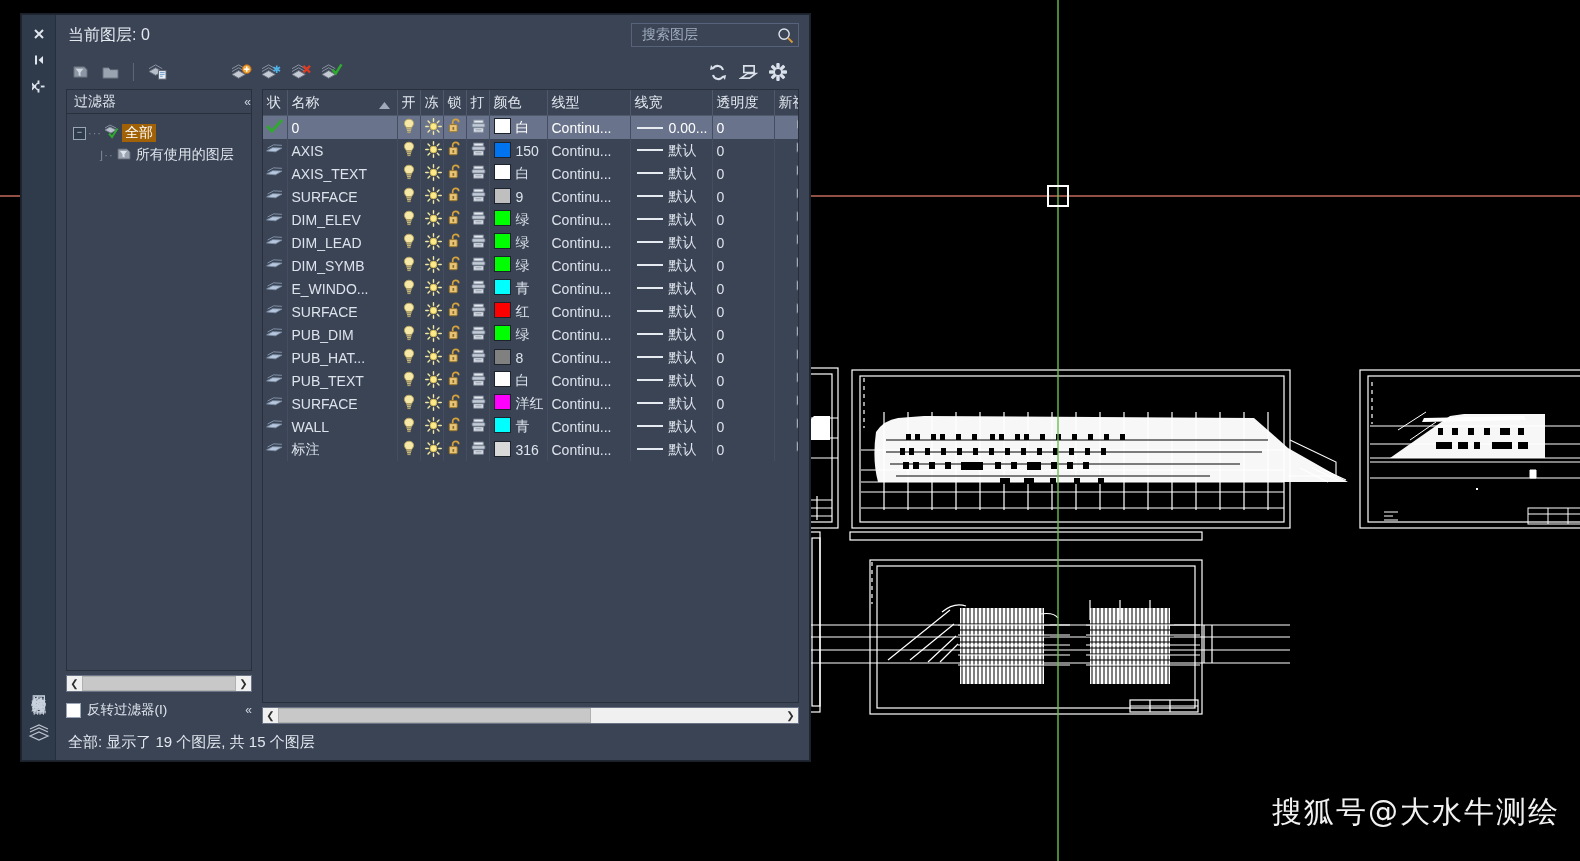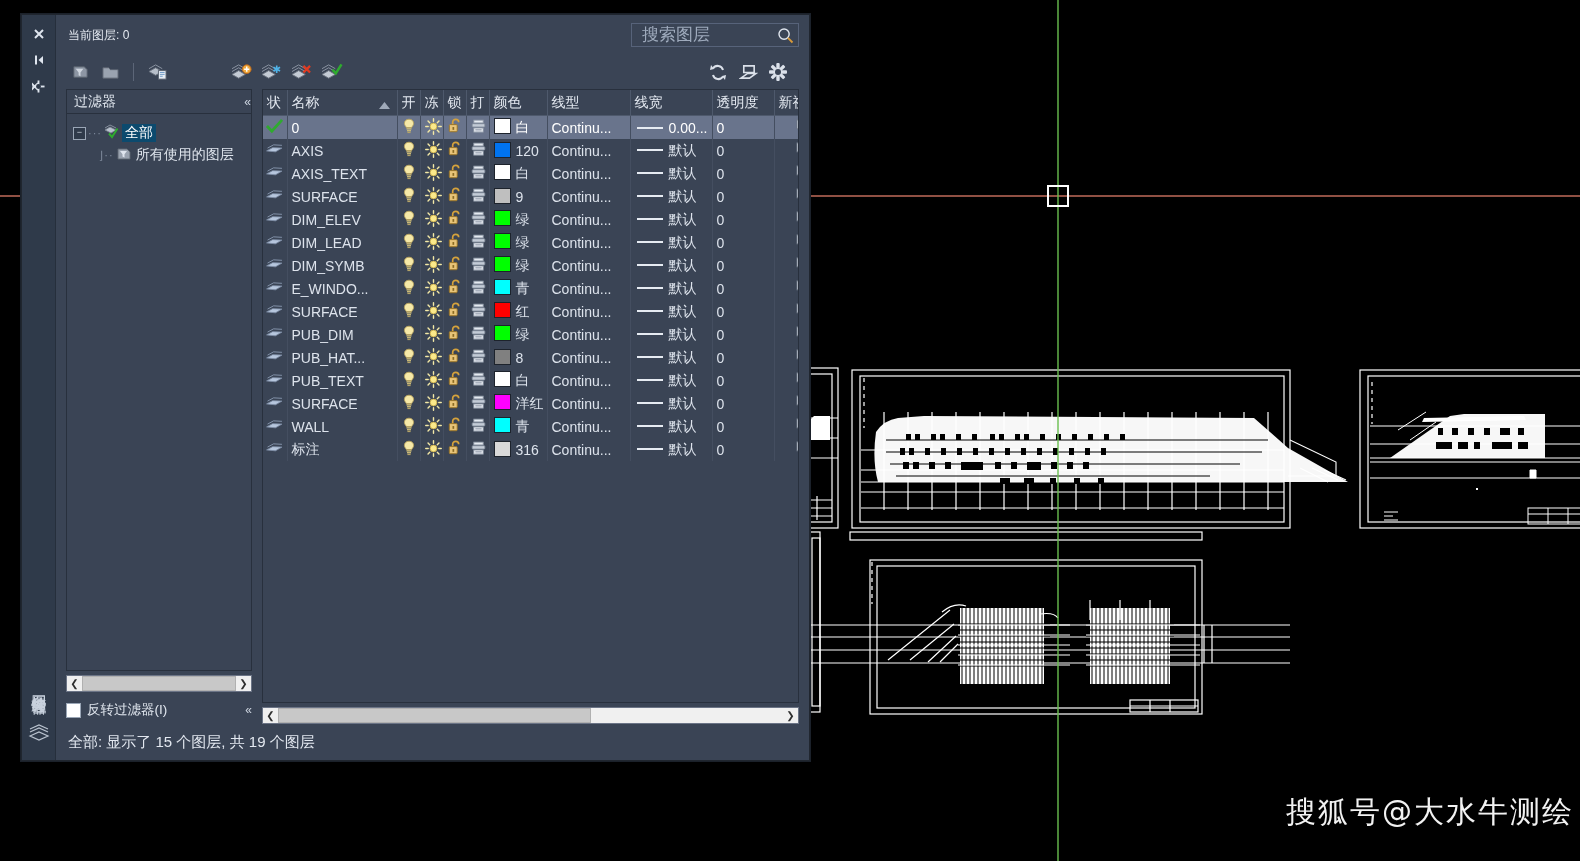--- a/index.html
+++ b/index.html
@@ -10,21 +10,21 @@
     font-family:"Liberation Sans","DejaVu Sans",sans-serif;
     -webkit-font-smoothing:antialiased;
   }
   #root{position:relative;width:1580px;height:861px;background:#000;}
 
   
   .cad-canvas{position:absolute;left:0;top:0;width:1580px;height:861px;background:#000;overflow:hidden;}
   .cad-svg{position:absolute;left:0;top:0;}
 
   .watermark{
-    position:absolute;right:6px;bottom:28px;
+    position:absolute;right:20px;bottom:28px;
     color:#f2f2f2;font-size:30px;letter-spacing:2px;
     font-family:"DejaVu Sans","Liberation Sans",sans-serif;
     white-space:nowrap;
     text-shadow:0 0 2px rgba(0,0,0,.9);
   }
 
   
   .palette{
     position:absolute;left:21px;top:14px;width:787px;height:745px;
     background:#3a4455;
@@ -46,31 +46,31 @@
     bottom:70px;
     writing-mode:vertical-rl;
     color:#c9d2de;font-size:15px;letter-spacing:1px;white-space:nowrap;
   }
   .grip-bottom-icon{position:absolute;bottom:14px;left:50%;transform:translateX(-50%);}
 
   .palbody{flex:1;display:flex;flex-direction:column;min-width:0;background:#3a4455;}
 
   
   .paltop{height:40px;flex:0 0 40px;display:flex;align-items:center;padding:0 10px 0 12px;}
-  .cur-layer{color:#e4e9f0;font-size:12px;white-space:nowrap;}
+  .cur-layer{color:#e4e9f0;font-size:16px;white-space:nowrap;}
   .cur-layer b{font-weight:normal;}
   .spacer{flex:1;}
   .searchbox{
     width:168px;height:24px;background:#3a4455;border:1px solid #5a6辆;
     border:1px solid #57637a;
     display:flex;align-items:center;padding:0 4px 0 8px;box-sizing:border-box;
   }
   .searchbox input{
     flex:1;min-width:0;background:transparent;border:0;outline:0;
-    color:#e2e7ee;font-size:17px;font-family:Liberation Serif, serif;
+    color:#e2e7ee;font-size:14px;font-family:Liberation Serif, serif;
   }
   .searchbox input::placeholder{color:#9fabbd;}
   .search-ico{flex:0 0 18px;display:flex;align-items:center;justify-content:center;}
 
   
   .paltools{height:34px;flex:0 0 34px;display:flex;align-items:center;position:relative;}
   .tgroup{display:flex;align-items:center;gap:4px;}
   .tbtn{width:26px;height:24px;display:flex;align-items:center;justify-content:center;cursor:pointer;}
   .tsep{width:1px;height:18px;background:#5c6678;margin:0 6px;}
 
@@ -89,21 +89,21 @@
   .tree{
     flex:1;background:#3a4455;border:1px solid #28303d;
     overflow:hidden;padding:8px 4px 4px 6px;box-sizing:border-box;min-height:0;
   }
   .tnode{display:flex;align-items:center;font-size:14px;color:#dfe5ed;height:22px;white-space:nowrap;}
   .tnode.child{padding-left:26px;}
   .tbox{width:11px;height:11px;border:1px solid #9aa6b6;background:#2f3a4a;color:#cfd7e2;
     font-size:9px;line-height:9px;text-align:center;margin-right:2px;flex:0 0 11px;}
   .tdots{color:#7e8a9c;font-size:11px;margin-right:2px;letter-spacing:1px;}
   .tlabel{padding:0 3px;}
-  .tlabel.sel{background:#0c4a6e;color:#ffffff;}
+  .tlabel.sel{background:#a16207;color:#ffffff;}
 
   .leftfoot{
     height:28px;flex:0 0 28px;display:flex;align-items:center;gap:6px;
     padding-top:4px;
   }
   .chk{width:13px;height:13px;background:#fff;border:1px solid #9aa6b6;flex:0 0 13px;}
   .leftfoot .lbl{color:#e0e6ee;font-size:13.5px;white-space:nowrap;}
   .leftfoot .chev{margin-left:auto;color:#cfd7e2;font-size:12px;cursor:pointer;}
 
   .hscroll{
@@ -652,21 +652,21 @@
                           <path d="M5 7 V4.6 C5 2.7 6.4 1.4 8.3 1.4 C10.1 1.4 11.4 2.7 11.4 4.4" fill="none" stroke="#d5a23c" stroke-width="1.8"></path>
                           <rect x="1.4" y="7" width="8.4" height="7.6" rx="1" fill="#e8c478" stroke="#9a7324" stroke-width="1"></rect>
                           <rect x="4.8" y="9.6" width="1.8" height="3" fill="#8a6a23"></rect>
                         </svg></span></td>
                     <td class="c-plot"><span><svg width="15" height="15" viewBox="0 0 16 16">
                           <rect x="3" y="1.2" width="10" height="3" fill="#e4e9f0" stroke="#8d97a6" stroke-width=".9"></rect>
                           <rect x="1.2" y="5" width="13.6" height="3.6" rx="1" fill="#c3cbd6" stroke="#7b8695" stroke-width=".9"></rect>
                           <rect x="3" y="9.6" width="10" height="4.4" fill="#eef2f7" stroke="#8d97a6" stroke-width=".9"></rect>
                           <path d="M4.6 11.2 h6.8 M4.6 12.7 h6.8" stroke="#9aa4b2" stroke-width=".9"></path>
                         </svg></span></td>
-                    <td><span class="swatch" style="background:#0073ef"></span><span>120</span></td>
+                    <td><span class="swatch" style="background:#0073ef"></span><span>150</span></td>
                     <td>Continu...</td>
                     <td><span class="ltline"></span><span>默认</span></td>
                     <td>0</td>
                     <td class="c-vp" style="border-right:none"><span><svg width="17" height="15" viewBox="0 0 18 16">
                           <rect x="1" y="1" width="11" height="9.5" fill="#d6dde6" stroke="#6d7684" stroke-width="1"></rect>
                           <rect x="3.2" y="3" width="6.4" height="5.4" fill="#aab4c2" stroke="#7a838f" stroke-width=".8"></rect>
                           <circle cx="13.3" cy="11.3" r="3.7" fill="#f7c046" stroke="#c08c1b" stroke-width=".9"></circle>
                           <g stroke="#f7c046" stroke-width="1.3">
                             <path d="M13.3 6.2 V7.4 M13.3 15.2 V16 M8.6 11.3 H9.4 M17.2 11.3 H18"></path>
                           </g>
@@ -1239,16 +1239,16 @@
               <div class="arw">❮</div>
               <div class="track">
                 <div class="thumb" style="left:0;width:62%;"></div>
               </div>
               <div class="arw">❯</div>
             </div>
           </div>
         </div>
       </div>
 
-      <div class="status">全部: 显示了 15 个图层,  共 19 个图层</div>
+      <div class="status">全部: 显示了 19 个图层,  共 15 个图层</div>
     </div>
   </div>
 </div>
 
 </body></html>

